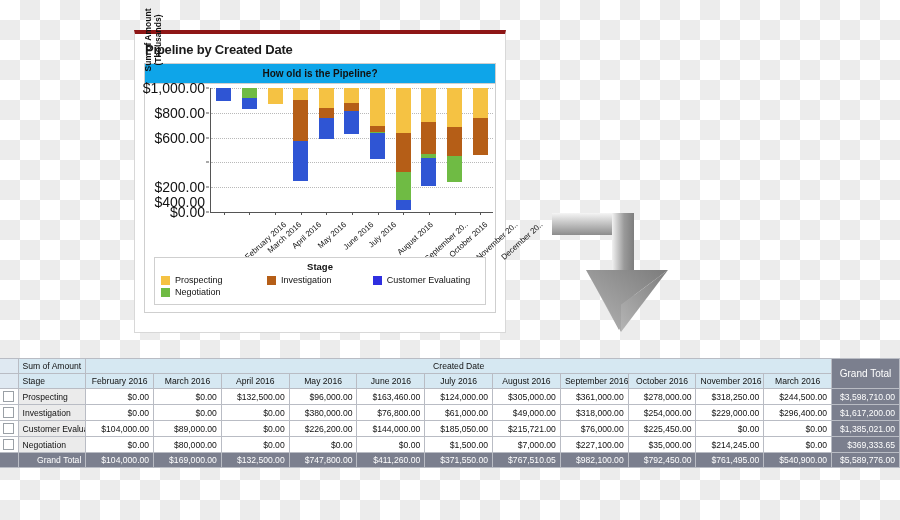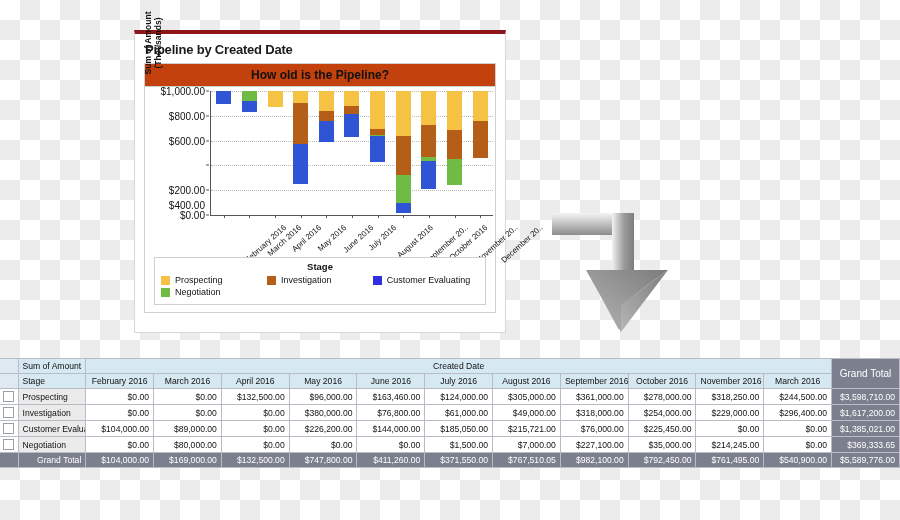--- a/index.html
+++ b/index.html
@@ -22,36 +22,36 @@
   }
   #chart-card-title{
     font-size:13px; font-weight:bold; color:#1b1b1b;
     padding:8px 0 6px 10px; letter-spacing:-0.2px;
   }
   #chart-panel{
     margin:0 9px 0 9px; border:1px solid #cfcfcf; background:#fff;
     height:250px; box-sizing:border-box; position:relative;
   }
   #chart-panel-header{
-    background:#c2410c; text-align:center; font-size:12px; font-weight:bold;
+    background:#0ea5e9; text-align:center; font-size:10px; font-weight:bold;
     color:#111; padding:4px 0 4px 0; border-bottom:1px solid #cfcfcf;
   }
   #plot-area{position:relative;height:160px;}
 
   .y-axis-title{
     position:absolute; left:-2px; top:16px; width:120px;
     transform:rotate(-90deg); transform-origin:left top;
     font-size:8.5px; font-weight:bold; color:#111; text-align:center;
     line-height:10px; white-space:nowrap;
   }
   .y-axis-title span{display:block;}
 
   #y-ticks{position:absolute; left:14px; top:4px; width:50px; height:124px;}
   .y-tick{
-    position:absolute; right:4px; font-size:10px; color:#111;
+    position:absolute; right:4px; font-size:14px; color:#111;
     text-align:right; white-space:nowrap; transform:translateY(-50%);
   }
   .y-tick-mark{
     position:absolute; right:0; width:3px; height:1px; background:#555;
     transform:translateY(-50%);
   }
   #axis-line{position:absolute; left:65px; top:4px; width:1px; height:124px; background:#555;}
   #baseline{position:absolute; left:65px; top:128px; width:283px; height:1px; background:#555;}
 
   #grid{position:absolute; left:66px; top:4px; width:282px; height:124px;}

